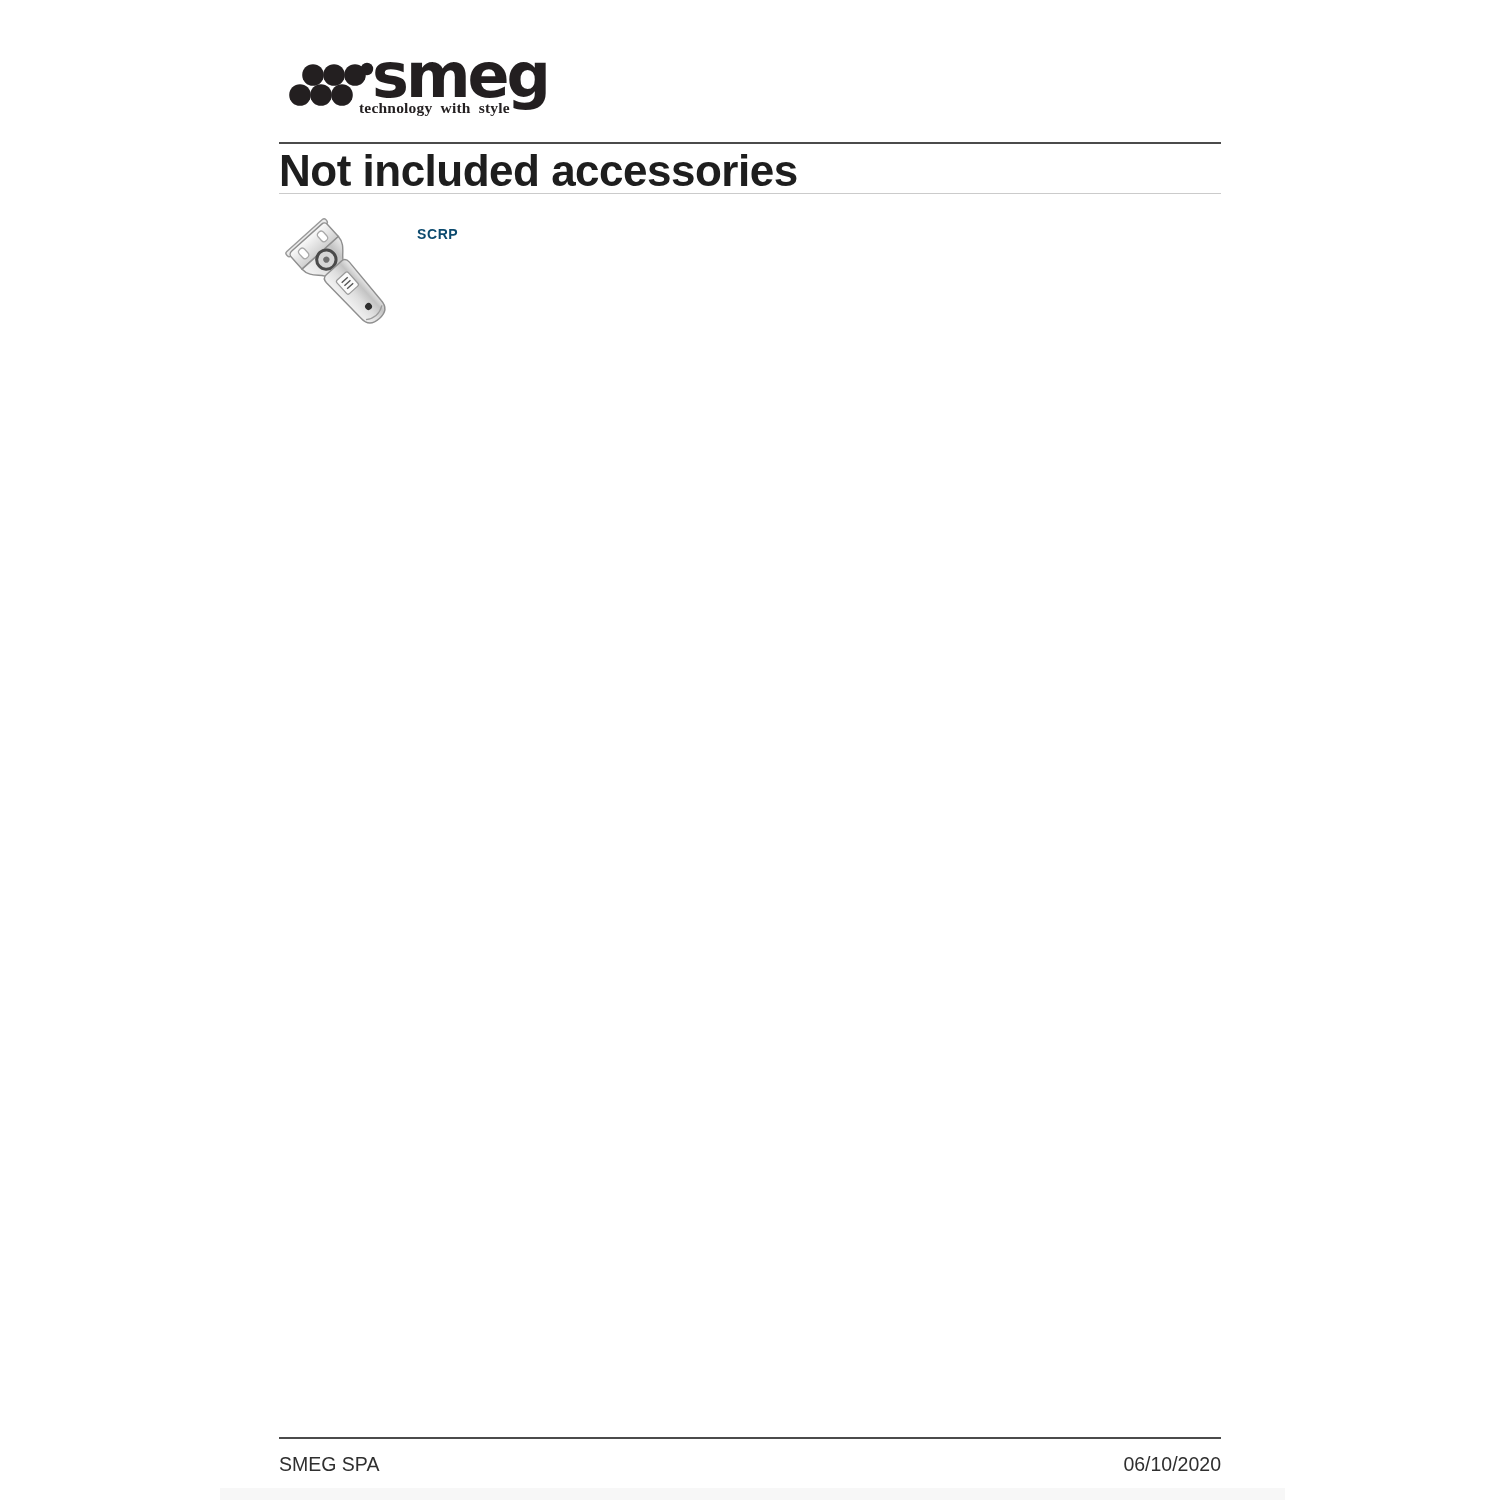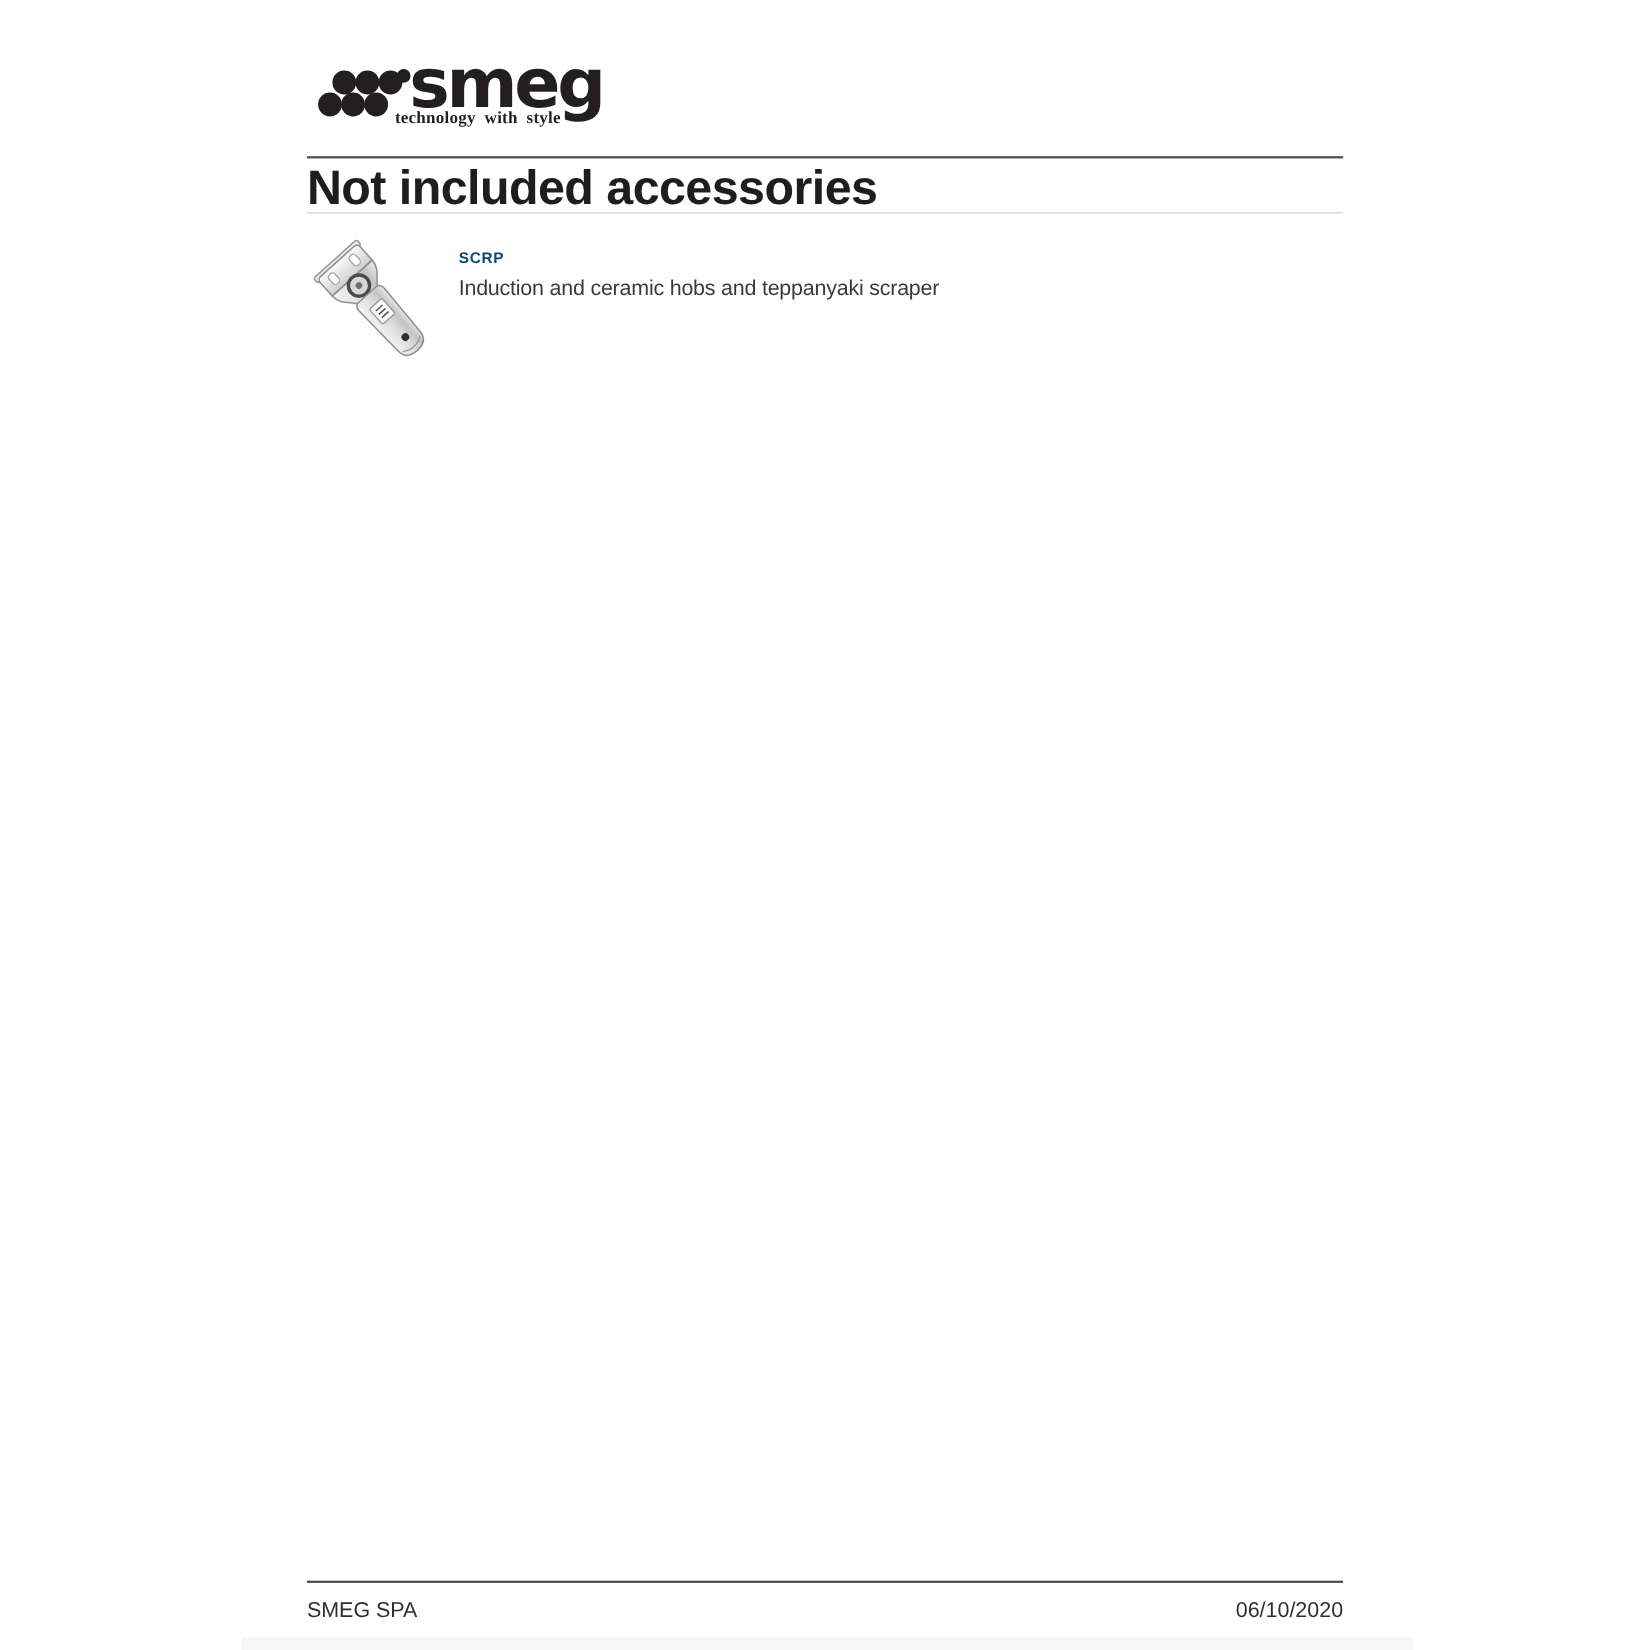--- a/index.html
+++ b/index.html
@@ -126,21 +126,20 @@
 
           <rect x="52.5" y="60" width="15" height="18" rx="2" fill="#fbfbfb" stroke="#999999" stroke-width="1.2"></rect>
           <path d="M56 65 h8 M56 69 h8 M56 73 h8" stroke="#565656" stroke-width="1.4" fill="none"></path>
 
           <circle cx="60" cy="100" r="3.4" fill="#2e2e2e"></circle>
 
           <path d="M49.5 108 q10.5 7 21 0" stroke="#9c9c9c" stroke-width="1.3" fill="none"></path>
         </g>
       </svg>
       <div class="accessory-code">SCRP</div>
-      <div class="accessory-desc">Induction and ceramic hobs and teppanyaki scraper</div>
     </div>
 
     <div class="rule-strong rule-footer"></div>
     <div class="footer-row">
       <span>SMEG SPA</span>
       <span>06/10/2020</span>
     </div>
 
   </div>
 

